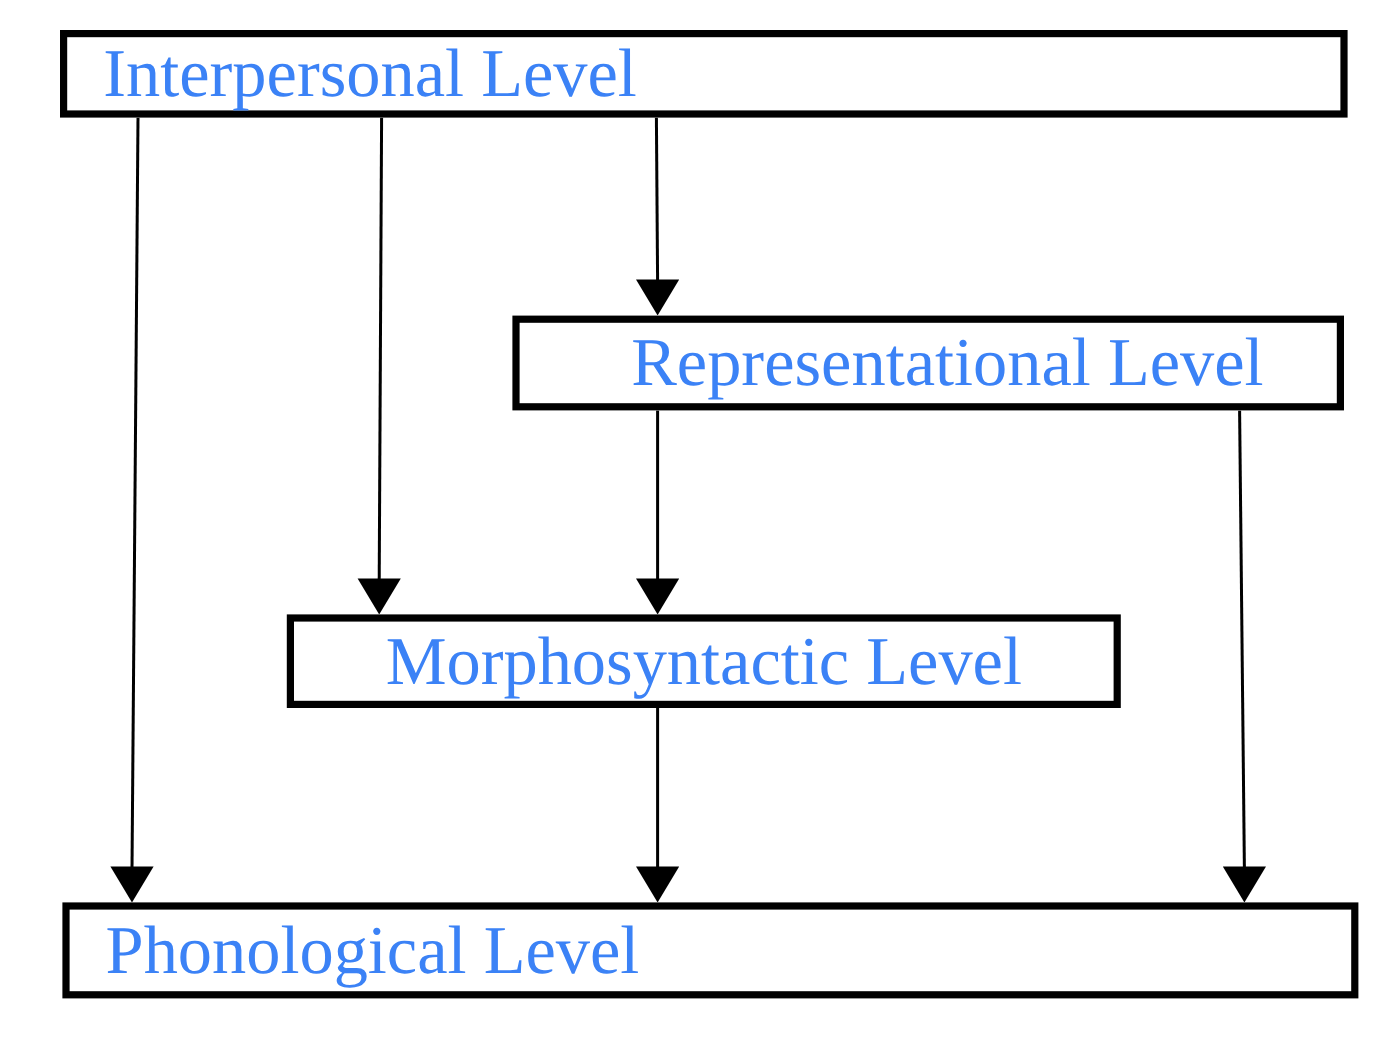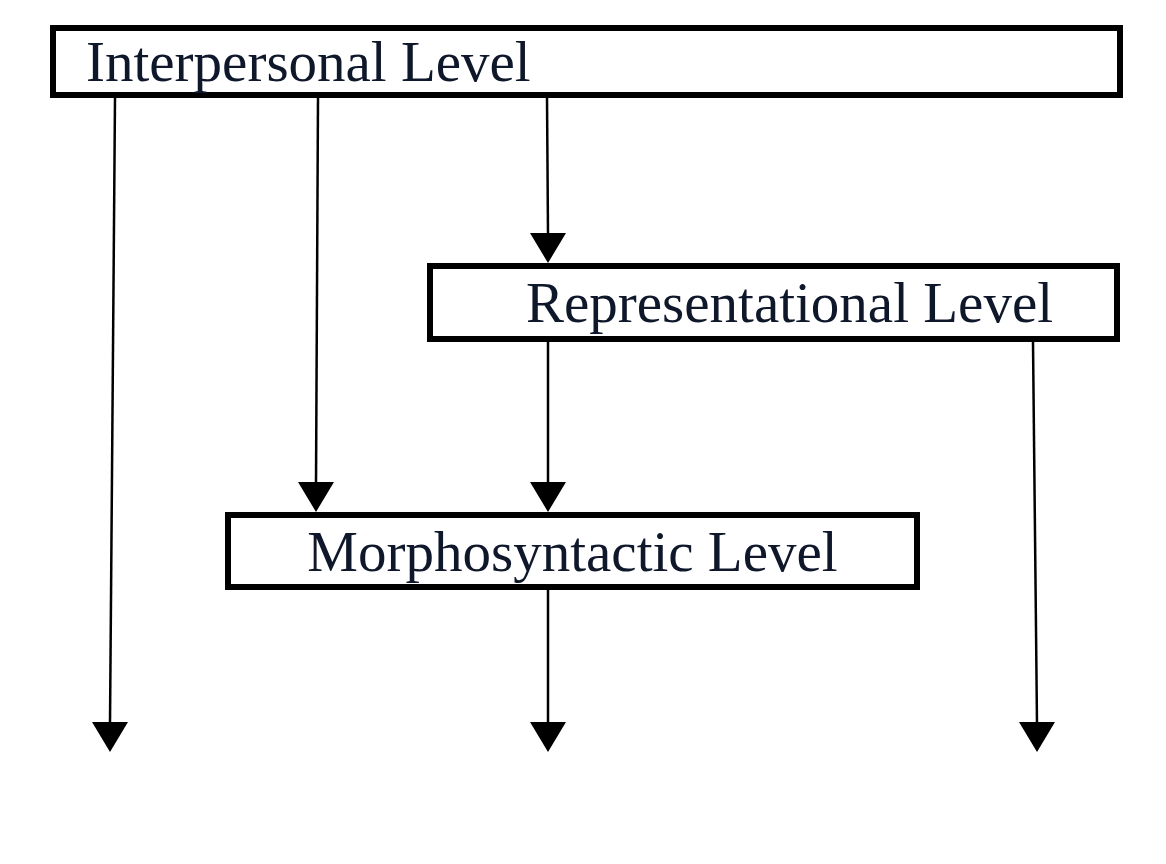--- a/index.html
+++ b/index.html
@@ -6,21 +6,21 @@
     margin: 0;
     padding: 0;
     background: #ffffff;
   }
   .canvas {
     position: relative;
     width: 1166px;
     height: 864px;
     background: #ffffff;
     font-family: "Liberation Serif", "DejaVu Serif", serif;
-    color: #0f172a;
+    color: #3b82f6;
     overflow: hidden;
   }
   .edges-layer {
     position: absolute;
     left: 0;
     top: 0;
     width: 1166px;
     height: 864px;
   }
   .node {
@@ -32,21 +32,21 @@
     align-items: center;
     font-size: 57px;
     line-height: 1;
     white-space: nowrap;
   }
   .node.align-left   { justify-content: flex-start; padding-left: 30px; }
   .node.align-center { justify-content: center; }
 
   .node-interpersonal    { left: 50px;  top: 25px;  width: 1073px; height: 73px; }
   .node-representational { left: 427px; top: 263px; width: 693px;  height: 79px; padding-left: 32px; }
-  .node-morphosyntactic  { left: 225px; top: 512px; width: 695px;  height: 78px; }
+  .node-morphosyntactic  { left: 239px; top: 512px; width: 695px;  height: 78px; }
   .node-phonological     { left: 52px;  top: 752px; width: 1080px; height: 80px; }
 </style>
 </head>
 <body>
 
 <div class="canvas">
 
   <svg class="edges-layer" width="1166" height="864" viewBox="0 0 1166 864" xmlns="http://www.w3.org/2000/svg" aria-hidden="true">
 
     <g>
@@ -85,14 +85,17 @@
   </div>
 
   <div class="node node-representational align-center">
     <span>Representational Level</span>
   </div>
 
   <div class="node node-morphosyntactic align-center">
     <span>Morphosyntactic Level</span>
   </div>
 
+  <div class="node node-phonological align-left">
+    <span>Phonological Level</span>
+  </div>
 
 </div>
 
 </body></html>

